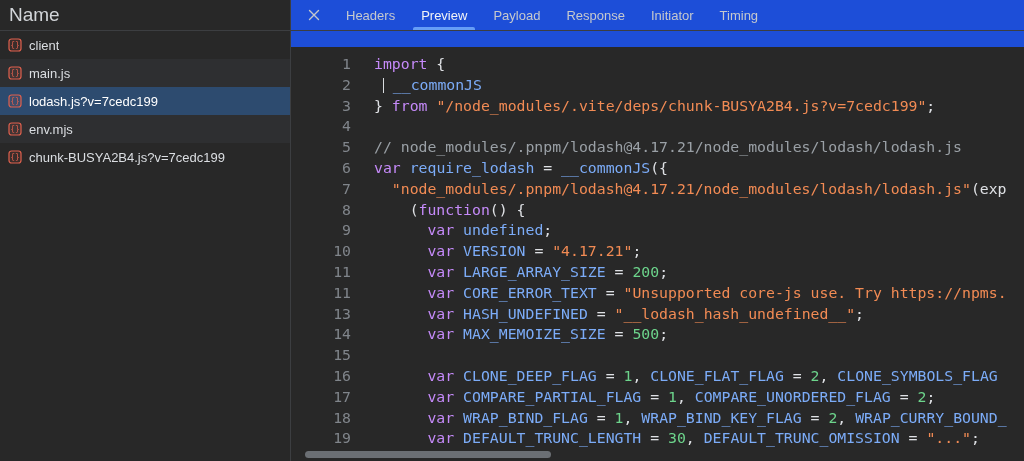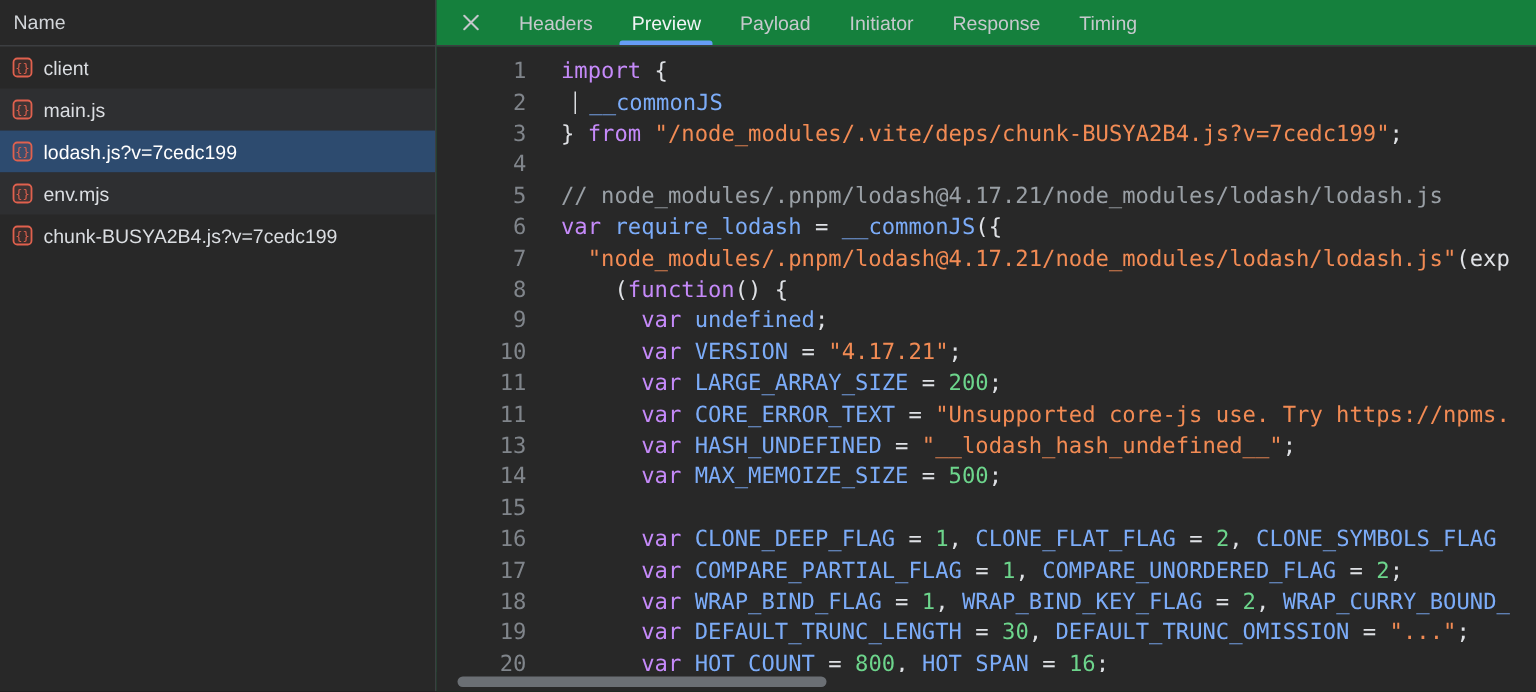--- a/index.html
+++ b/index.html
@@ -5,30 +5,30 @@
   html,body{margin:0;padding:0;background:#1b1b1b;}
   .app{
     width:1024px;height:461px;display:flex;overflow:hidden;
     background:#282828;color:#dbdee2;
     font-family:"Liberation Sans",sans-serif;
     position:relative;
   }
   
   .left{width:291px;flex:0 0 291px;box-sizing:border-box;border-right:1px solid #3c3e41;background:#282828;}
   .left-header{
-    height:30px;line-height:30px;padding-left:9px;font-size:13px;color:#d2d5d9;
+    height:30px;line-height:30px;padding-left:9px;font-size:19px;color:#d2d5d9;
     border-bottom:1px solid #3c3e41;box-sizing:content-box;
   }
   .row{height:28px;display:flex;align-items:center;gap:7px;padding-left:8px;font-size:13px;color:#dbdee2;cursor:default;}
   .row.alt{background:#2e2f31;}
   .row.sel{background:var(--c-selection,#2d4b6f);color:#ffffff;}
   .row .icon{width:14px;height:14px;flex:0 0 14px;display:flex;}
   .row .rname{white-space:nowrap;overflow:hidden;}
   
-  .right{flex:1;display:flex;flex-direction:column;min-width:0;background:#15803d;}
+  .right{flex:1;display:flex;flex-direction:column;min-width:0;background:#1d4ed8;gap:16px;}
   .tabbar{
     height:30px;flex:0 0 30px;border-bottom:1px solid #3c3e41;
     display:flex;align-items:stretch;padding-left:10px;font-size:13px;color:#c6c9cd;
   }
   .closebtn{width:26px;display:flex;align-items:center;justify-content:center;margin-right:6px;cursor:pointer;}
   .tab{display:flex;align-items:center;padding:0 13px;position:relative;cursor:pointer;white-space:nowrap;}
   .tab.active{color:#f2f4f6;}
   .tab.active::after{
     content:"";position:absolute;left:5px;right:5px;bottom:0;height:3px;
     background:var(--c-accent,#669df6);border-radius:2px 2px 0 0;
@@ -113,22 +113,22 @@
     <div class="tabbar">
       <span class="closebtn">
         <svg width="12" height="12" viewBox="0 0 12 12">
           <path d="M1.5 1.5 L10.5 10.5 M10.5 1.5 L1.5 10.5" stroke="#c4c7cb" stroke-width="1.4" stroke-linecap="round" fill="none"></path>
         </svg>
       </span>
       <div id="tabs" style="display:flex">
           <div class="tab">Headers</div>
           <div class="tab active">Preview</div>
           <div class="tab">Payload</div>
+          <div class="tab">Response</div>
           <div class="tab">Initiator</div>
-          <div class="tab">Response</div>
           <div class="tab">Timing</div>
         </div>
     </div>
 
     <div class="codewrap">
       <div id="code" class="code">
           <div class="cl"><span class="ln">1</span><span class="lt"><span class="tk-kw">import</span><span class="tk-df"> {</span></span></div>
           <div class="cl"><span class="ln">2</span><span class="lt"><span class="tk-df"> </span><span class="caret"></span><span class="tk-df"> </span><span class="tk-var">__commonJS</span></span></div>
           <div class="cl"><span class="ln">3</span><span class="lt"><span class="tk-df">} </span><span class="tk-kw">from</span><span class="tk-df"> </span><span class="tk-str">"/node_modules/.vite/deps/chunk-BUSYA2B4.js?v=7cedc199"</span><span class="tk-df">;</span></span></div>
           <div class="cl"><span class="ln">4</span><span class="lt"></span></div>

